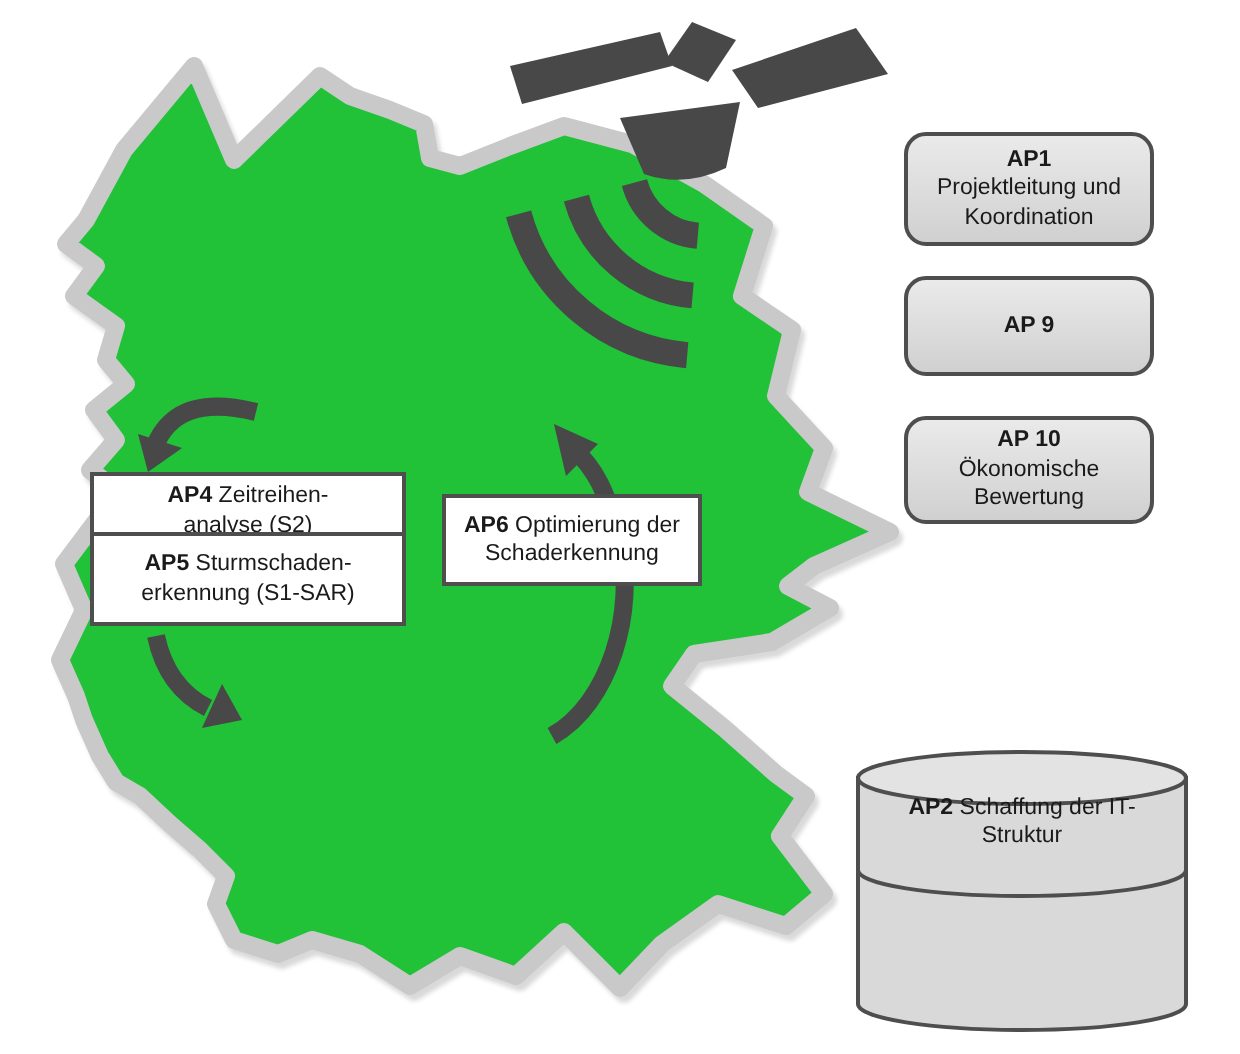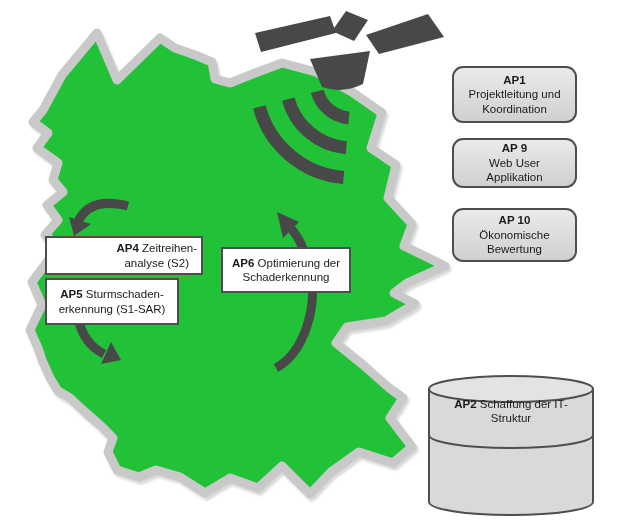--- a/index.html
+++ b/index.html
@@ -73,42 +73,40 @@
       <path d="M259.3,106.9 A96,96 0 0 0 343.6,177.6"></path>
     </g>
 
     <g>
       <path class="cylbody" d="M429,389 L429,502 A82,13 0 0 0 593,502 L593,389 Z"></path>
       <ellipse class="cyltop" cx="511" cy="389" rx="82" ry="13"></ellipse>
       <path class="cyldiv" d="M429,435 A82,13 0 0 0 593,435"></path>
     </g>
   </svg>
 
-  <div class="pbox" style="left:45px;top:236px;width:158px;height:39px;justify-content:flex-end;">
+  <div class="pbox" style="left:45px;top:236px;width:158px;height:39px;">
     <span class="t"><b>AP4</b> <span class="pre">Zeitreihen-
 analyse (S2)</span></span>
   </div>
-  <div class="pbox" style="left:45px;top:278px;width:134px;height:47px;">
+  <div class="pbox" style="left:45px;top:266px;width:158px;height:47px;">
     <span class="t"><b>AP5</b> <span class="pre">Sturmschaden-
 erkennung (S1-SAR)</span></span>
   </div>
   <div class="pbox" style="left:221px;top:247px;width:130px;height:46px;">
     <span class="t"><b>AP6</b> <span class="pre">Optimierung der
 Schaderkennung</span></span>
   </div>
 
   <div class="sbox" style="left:452px;top:66px;width:125px;height:57px;">
     <b>AP1</b>
     <span class="pre">Projektleitung und
 Koordination</span>
   </div>
   <div class="sbox" style="left:452px;top:138px;width:125px;height:50px;">
     <b>AP 9</b>
-    <span class="pre">Web User
-Applikation</span>
   </div>
   <div class="sbox" style="left:452px;top:208px;width:125px;height:54px;">
     <b>AP 10</b>
     <span class="pre">Ökonomische
 Bewertung</span>
   </div>
 
   <div class="cylblock" style="left:436px;top:397px;">
     <span class="t"><b>AP2</b> <span class="pre">Schaffung der IT-
 Struktur</span></span>

